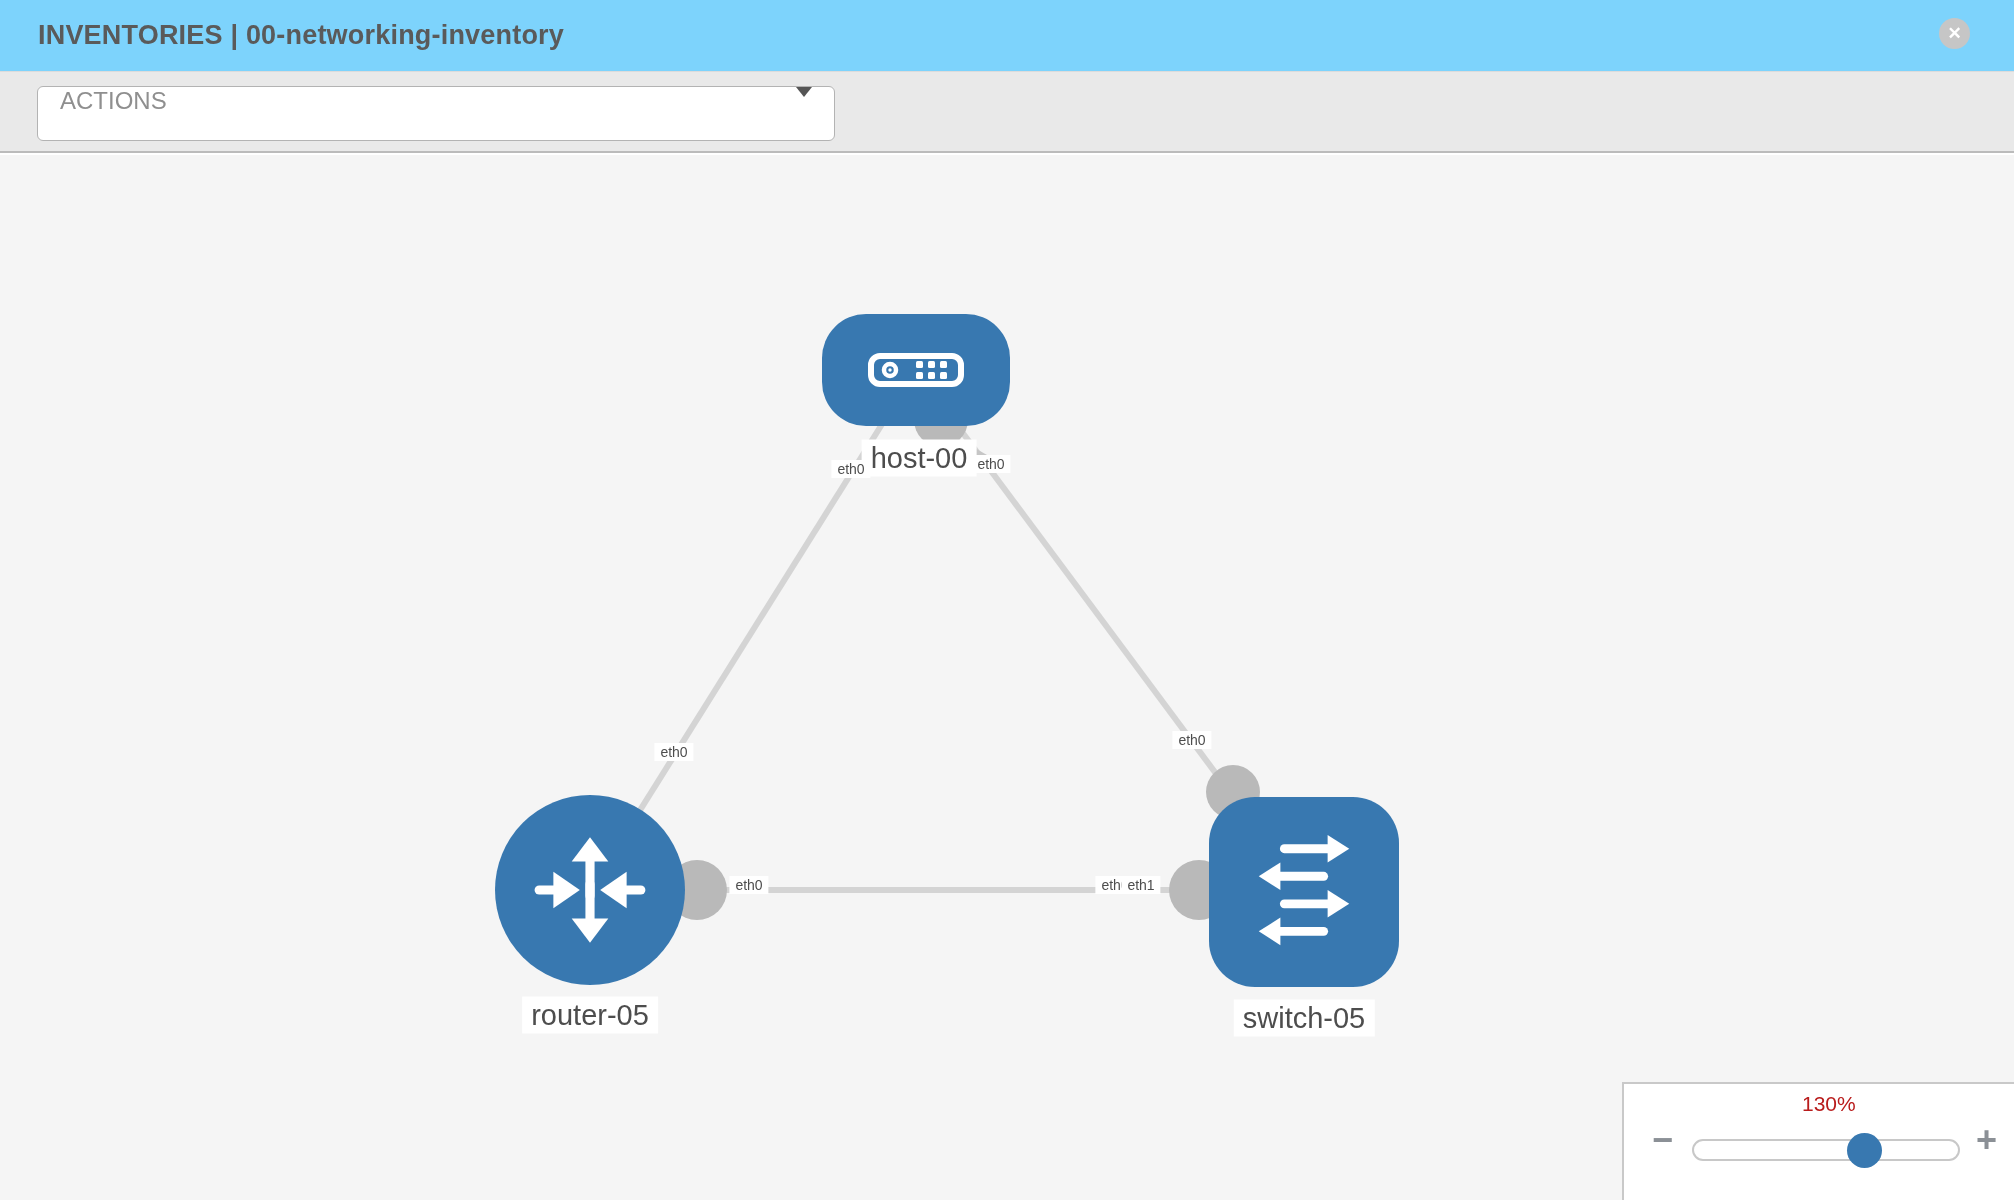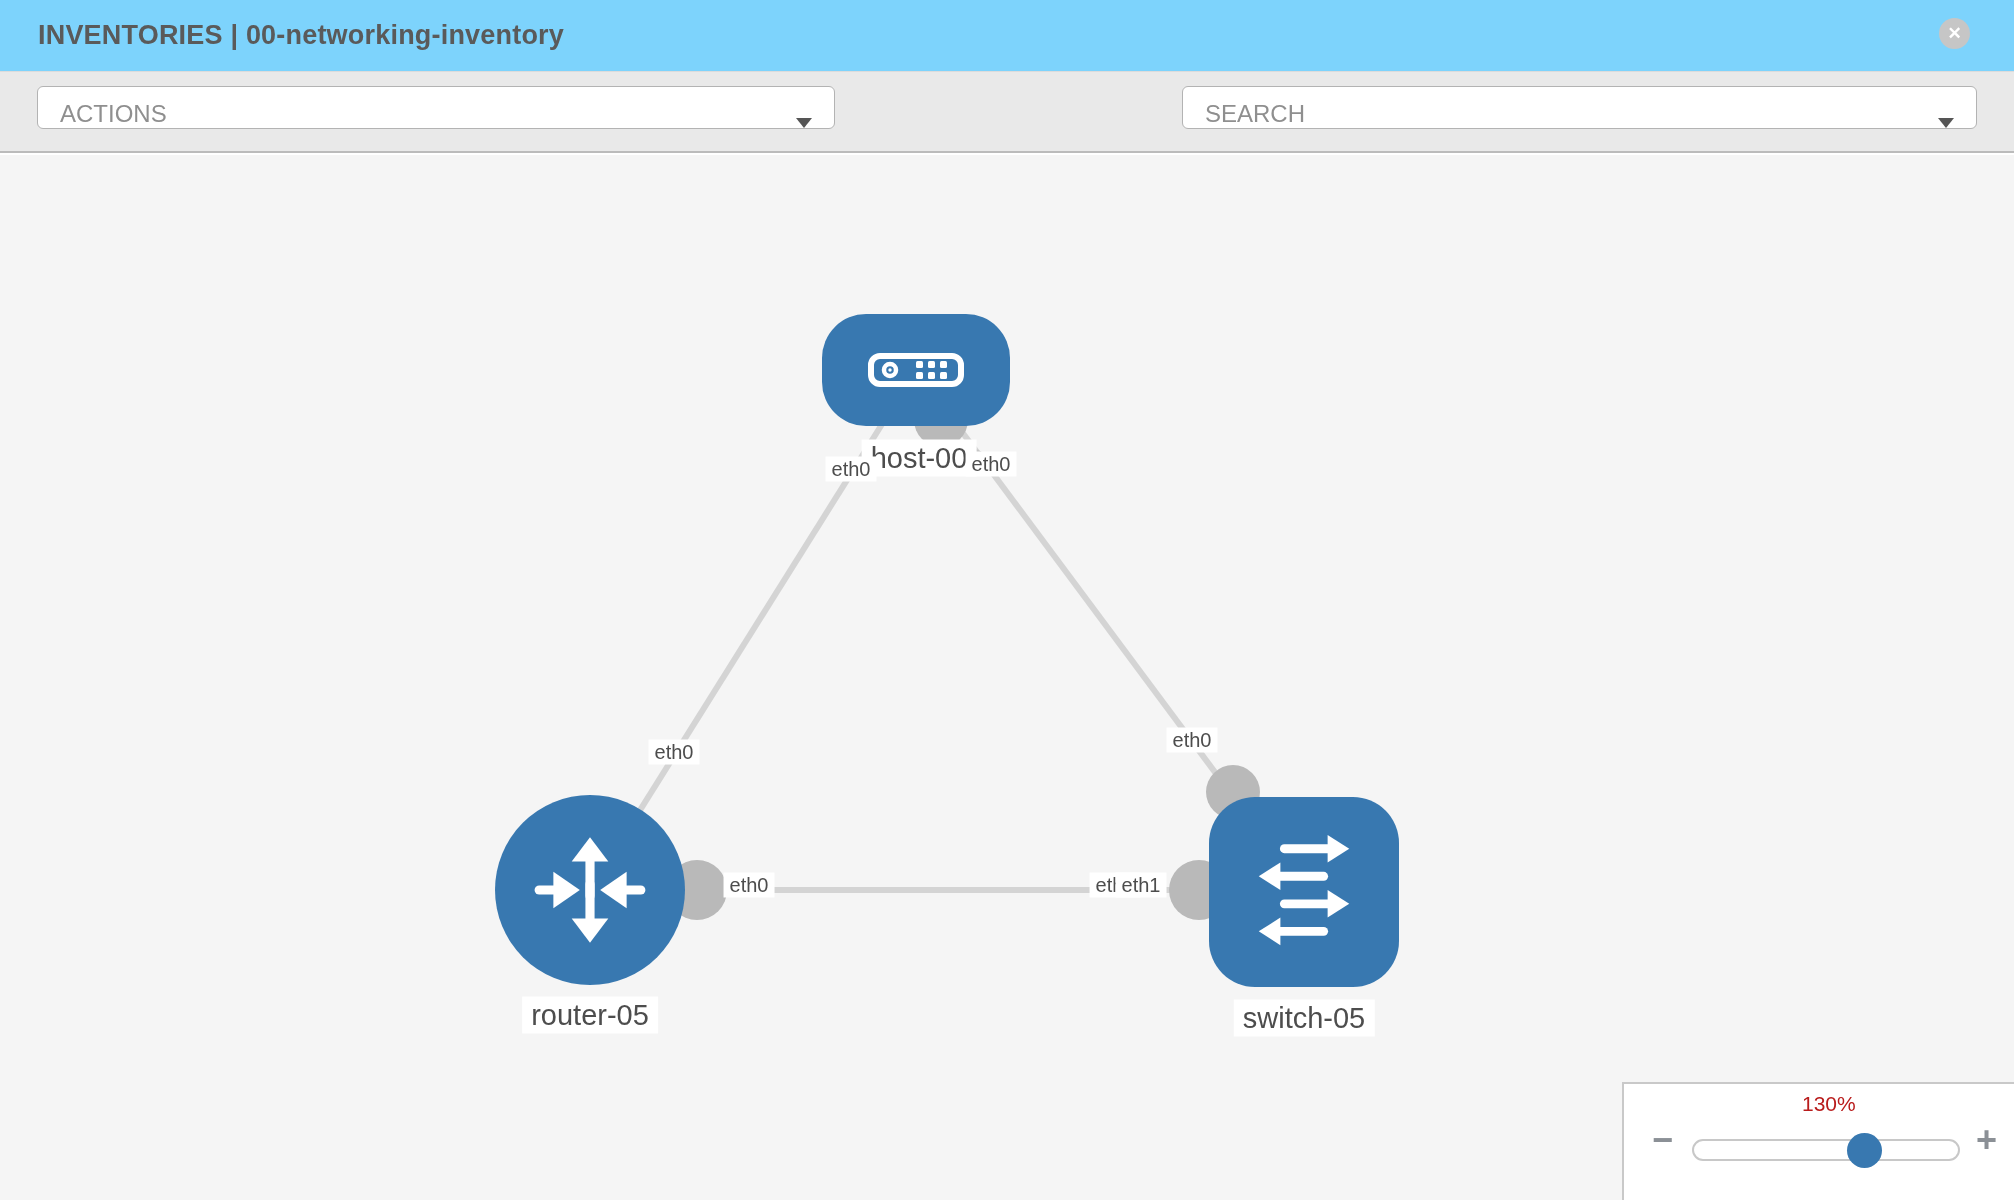--- a/index.html
+++ b/index.html
@@ -11,22 +11,22 @@
     background:#7dd3fc; border-bottom:1px solid #dcdcdc; }
   .page-title { position:absolute; left:38px; top:20px; font-size:27px; font-weight:bold;
     color:#5a5a5a; letter-spacing:0.2px; }
   .close-btn { position:absolute; right:44px; top:18px; width:31px; height:31px;
     border-radius:50%; background:#c6c6c6; color:#ffffff; font-size:17px; font-weight:bold;
     display:flex; align-items:center; justify-content:center; cursor:pointer; }
 
   
   .toolbar { position:absolute; left:0; top:72px; width:2014px; height:81px;
     background:#e9e9e9; border-bottom:2px solid #bbbbbb; }
-  .dropdown { position:absolute; top:14px; height:43px; background:#ffffff;
-    border:1px solid #b3b3b3; border-radius:6px; display:flex; align-items:flex-end;
+  .dropdown { position:absolute; top:14px; height:55px; background:#ffffff;
+    border:1px solid #b3b3b3; border-radius:6px; display:flex; align-items:flex-start;
     padding:0 22px; cursor:pointer; }
   .dropdown .dd-label { font-size:24px; color:#8f8f8f; flex:1; }
   .caret { width:0; height:0; border-left:8px solid transparent; border-right:8px solid transparent;
     border-top:10px solid #555555; }
   .dd-actions { left:37px; width:798px; }
   .dd-search { left:1182px; width:795px; }
   .tool-icon { position:absolute; top:99px; width:38px; height:38px; cursor:pointer; }
   .tool-icon svg { width:100%; height:100%; }
 
   
@@ -35,21 +35,21 @@
 
   .node { position:absolute; background:#3878b0; display:flex; align-items:center;
     justify-content:center; cursor:pointer; }
   .node-host { left:822px; top:314px; width:188px; height:112px; border-radius:44px; }
   .node-router { left:495px; top:795px; width:190px; height:190px; border-radius:50%; }
   .node-switch { left:1209px; top:797px; width:190px; height:190px; border-radius:46px; }
 
   .net-label { position:absolute; transform:translate(-50%,-50%); background:#ffffff;
     color:#4d4d4d; white-space:nowrap; }
   .node-label { font-size:29px; padding:2px 9px; }
-  .port-label { font-size:20px; padding:1px 6px; }
+  .port-label { font-size:14px; padding:1px 6px; }
 
   
   .lbl-host    { left:919px;  top:458px; }
   .lbl-router  { left:590px;  top:1015px; }
   .lbl-switch  { left:1304px; top:1018px; }
   .port-host-left    { left:851px;  top:469px; }
   .port-host-right   { left:991px;  top:464px; }
   .port-router-top   { left:674px;  top:752px; }
   .port-router-right { left:749px;  top:885px; }
   .port-switch-top   { left:1192px; top:740px; }
@@ -95,24 +95,20 @@
   <div class="tool-icon" style="left:1112px;">
     <svg viewBox="0 0 36 36">
       <circle cx="12" cy="11.5" r="7.5" fill="#7b818a"></circle>
       <circle cx="10.5" cy="9.5" r="2.6" fill="#e9e9e9"></circle>
       <line x1="16.5" y1="16" x2="29.5" y2="29" stroke="#7b818a" stroke-width="5" stroke-linecap="round"></line>
       <line x1="24.5" y1="27.5" x2="28" y2="24" stroke="#7b818a" stroke-width="4" stroke-linecap="round"></line>
       <line x1="29.5" y1="31.5" x2="33" y2="28" stroke="#7b818a" stroke-width="4" stroke-linecap="round"></line>
     </svg>
   </div>
 
-  <div class="dropdown dd-search">
-    <span class="dd-label">SEARCH</span>
-    <span class="caret"></span>
-  </div>
 </div>
 
 <div class="canvas"></div>
 
 <svg class="net-svg" viewBox="0 0 2014 1200">
 
   <line x1="916" y1="370" x2="590" y2="890" stroke="#d4d4d4" stroke-width="6"></line>
   <line x1="916" y1="370" x2="1304" y2="892" stroke="#d4d4d4" stroke-width="6"></line>
   <line x1="590" y1="890" x2="1304" y2="890" stroke="#d4d4d4" stroke-width="6"></line>
 

